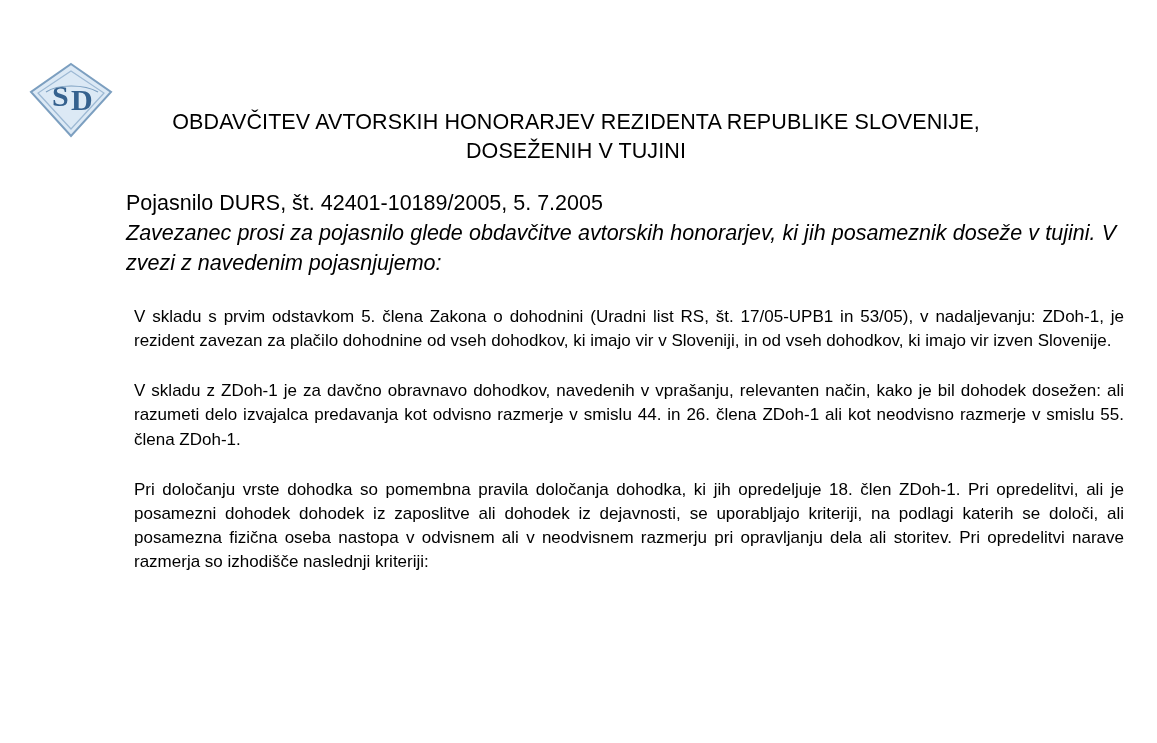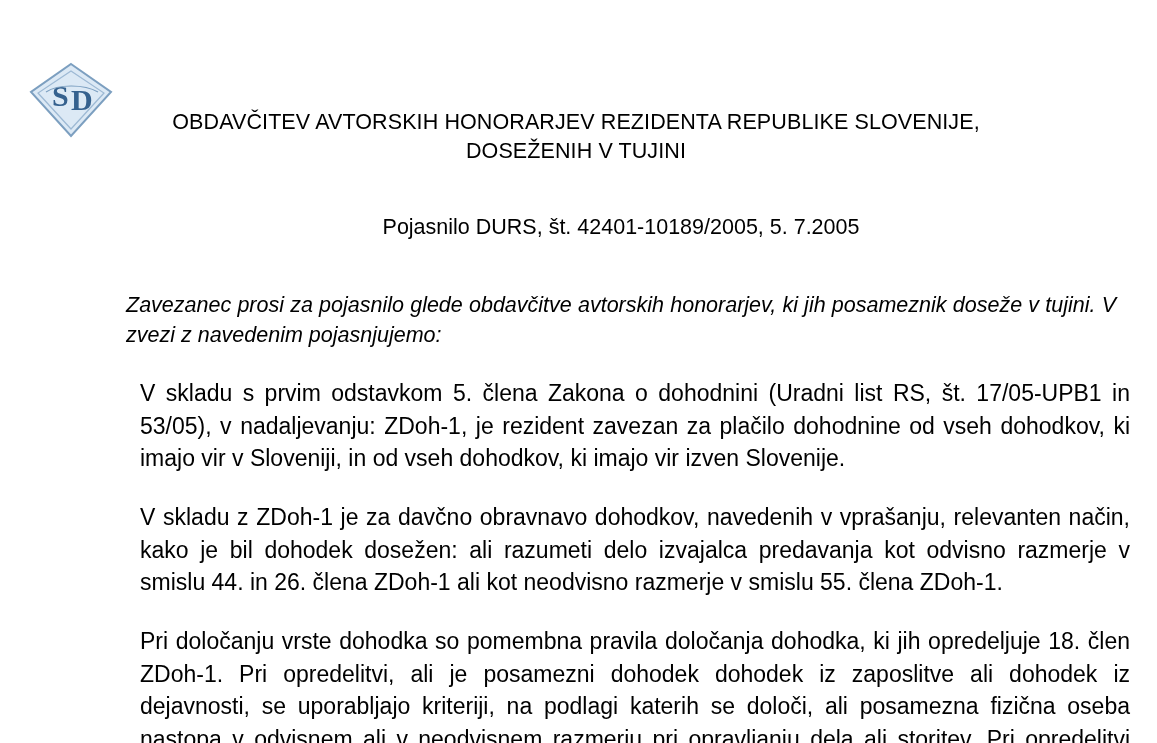--- a/index.html
+++ b/index.html
@@ -36,37 +36,35 @@
   h1.doc-title {
     font-size: 21.5px;
     font-weight: normal;
     line-height: 1.35;
     margin: 0;
     text-align: center;
     letter-spacing: 0.1px;
     width: 900px;
   }
   .ref-line {
-    margin-top: 48px;
+    margin-top: 24px;
     font-size: 21.5px;
     line-height: 1.3;
-    text-align: center;
   }
   .intro {
-    margin-top: 48px;
     font-size: 21.5px;
     font-style: italic;
     line-height: 1.42;
     text-align: justify;
     width: 990px;
   }
   p.para {
-    margin: 14px;
+    margin: 8px;
     margin-top: 26px;
-    font-size: 23px;
+    font-size: 17px;
     line-height: 1.42;
     text-align: justify;
     width: 990px;
   }
 </style>
 </head>
 <body>
 
 <div class="page">
 

